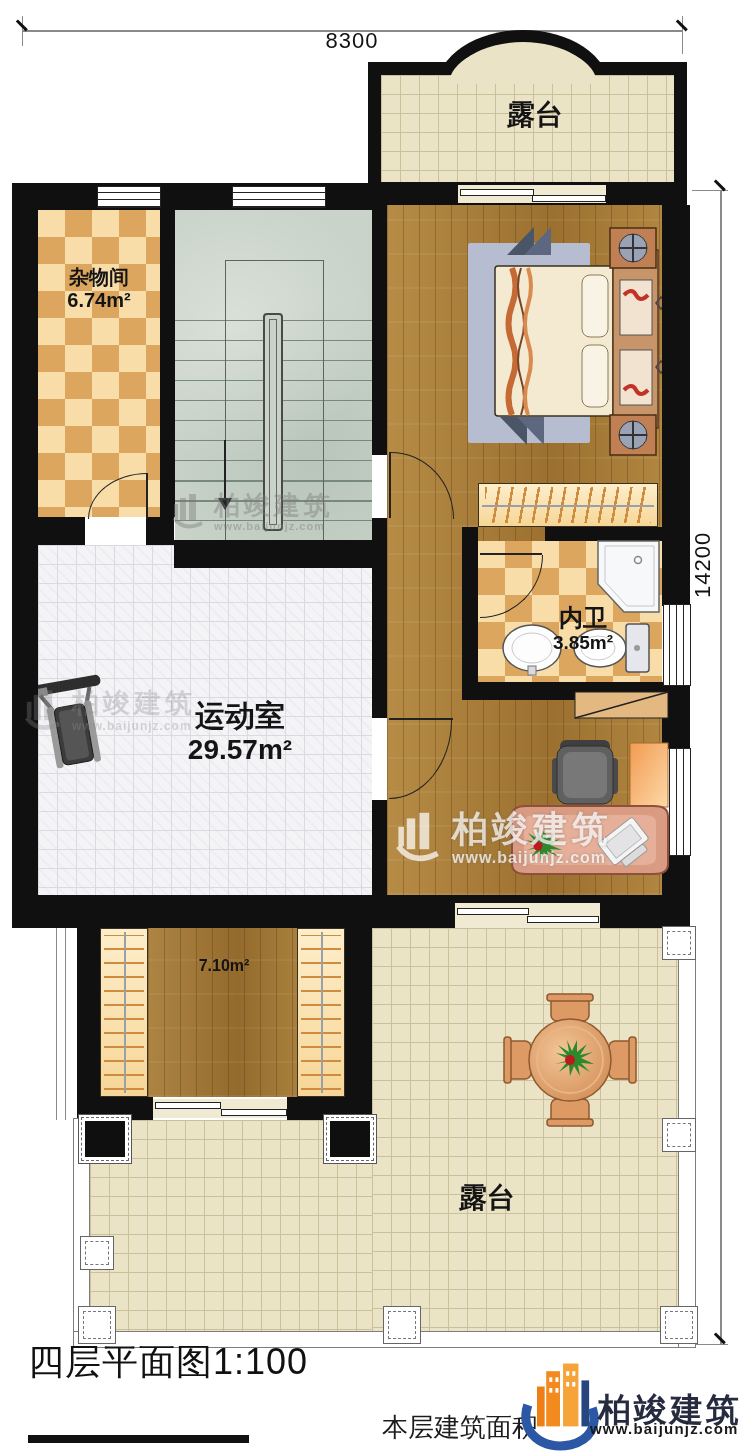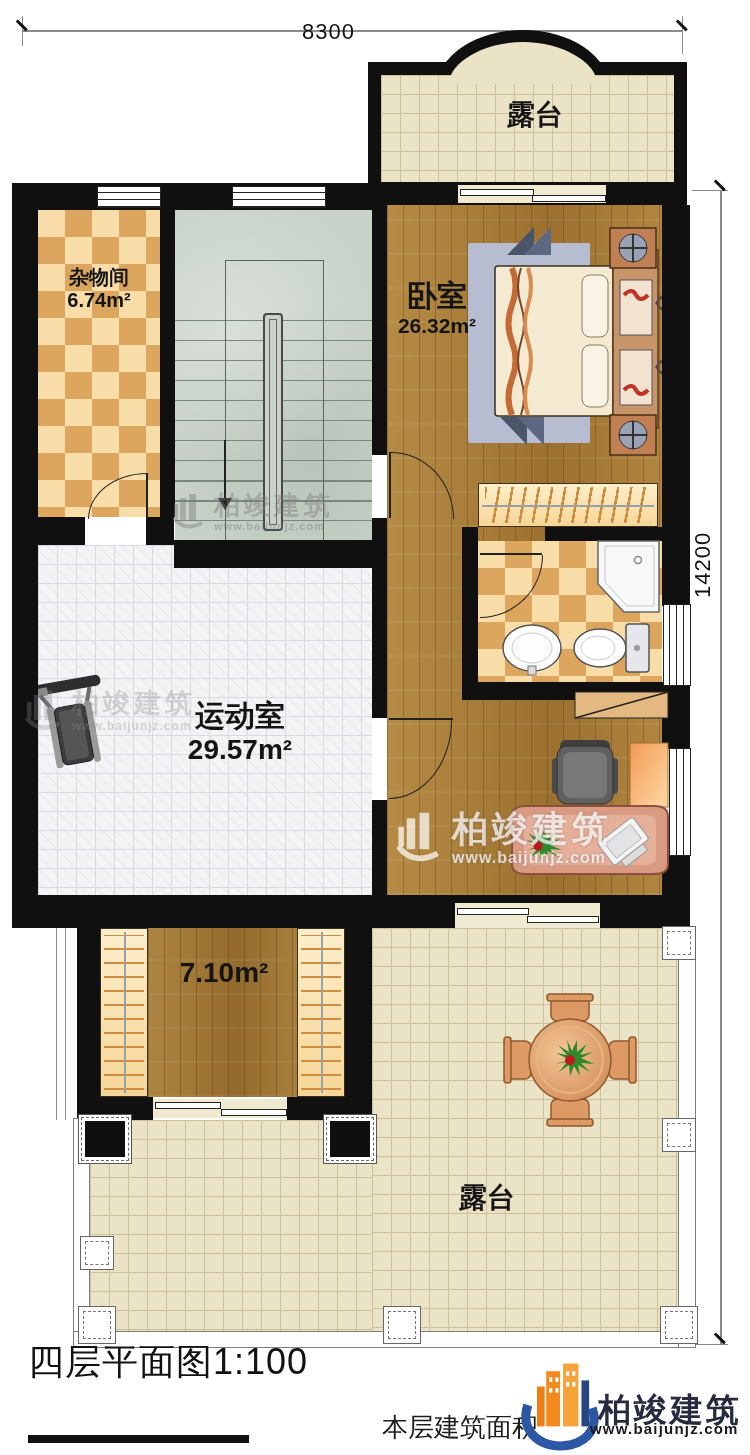--- a/index.html
+++ b/index.html
@@ -78,21 +78,21 @@
 </head>
 <body>
 
 <div class="stage">
 
   <div class="dimline" style="left:22px;top:30px;width:660px;height:1.5px"></div>
   <div class="dimline" style="left:22px;top:16px;width:1px;height:30px"></div>
   <div class="dimline" style="left:682px;top:16px;width:1px;height:38px"></div>
   <div class="tick" style="left:15px;top:24px"></div>
   <div class="tick" style="left:675px;top:24px"></div>
-  <div class="dimtext" style="left:302px;top:19px;width:100px;text-align:left">8300</div>
+  <div class="dimtext" style="left:302px;top:28px;width:100px;text-align:center">8300</div>
 
   <div class="dimline" style="left:720px;top:190px;width:1.5px;height:1155px"></div>
   <div class="dimline" style="left:692px;top:190px;width:36px;height:1px"></div>
   <div class="dimline" style="left:692px;top:1344px;width:36px;height:1px"></div>
   <div class="tick" style="left:713px;top:184px"></div>
   <div class="tick" style="left:713px;top:1337px"></div>
   <div class="dimtext" style="left:688px;top:495px;width:30px;height:140px;display:flex;align-items:center;justify-content:center;writing-mode:vertical-rl;transform:rotate(180deg)">14200</div>
 
   <div class="abs" style="left:437px;top:30px;width:172px;height:62px;background:#ebe3c6;border:12px solid #101010;border-bottom:none;border-radius:86px 86px 0 0/58px 58px 0 0;box-sizing:border-box"></div>
   <div class="cream" style="left:368px;top:62px;width:319px;height:133px;border:13px solid #101010;box-sizing:border-box"></div>
@@ -313,30 +313,30 @@
     <circle cx="67" cy="67" r="41" fill="url(#tbl)" stroke="#8f5a30" stroke-width="1.5"></circle>
     <circle cx="67" cy="67" r="33" fill="none" stroke="#e9b584" stroke-width="2"></circle>
     <path d="M67,67 l-14,-7 11,2 -9,-10 11,7 -2,-12 5,11 5,-11 0,12 10,-8 -7,11 13,-3 -12,6 13,6 -13,-1 9,9 -12,-7 2,11 -6,-10 -4,10 -1,-11 -10,7 8,-10 -12,2 Z" fill="#2c8a2c"></path>
     <circle cx="67" cy="67" r="5" fill="#c0181f"></circle>
   </svg>
 
   <div class="rlabel" style="left:19px;top:266px">
     <span class="nm" style="font-size:20px">杂物间</span>
     <span class="ar" style="font-size:20px">6.74m²</span>
   </div>
-  <div class="rlabel" style="left:357px;top:279px">
-    <span class="nm" style="font-size:30px">卧室</span>
-    <span class="ar" style="font-size:21px">26.32m²</span>
+  <div class="rlabel" style="left:503px;top:604px">
+    <span class="nm" style="font-size:24px">内卫</span>
+    <span class="ar" style="font-size:19px">3.85m²</span>
   </div>
   <div class="rlabel" style="left:160px;top:699px">
     <span class="nm" style="font-size:30px">运动室</span>
     <span class="ar" style="font-size:28px">29.57m²</span>
   </div>
   <div class="rlabel" style="left:144px;top:957px">
-    <span class="ar" style="font-size:28px">7.10m²</span>
+    <span class="ar" style="font-size:16px">7.10m²</span>
   </div>
   <div class="rlabel" style="left:407px;top:1182px">
     <span class="nm" style="font-size:28px">露台</span>
   </div>
 
   <div class="wm" style="left:168px;top:492px;color:#7a7a7a;opacity:.42">
     <svg width="40" height="40" viewBox="0 0 40 40">
       <path d="M6,26 q10,14 28,5" stroke="currentColor" fill="none" stroke-width="4"></path>
       <rect x="12" y="6" width="6" height="22" fill="currentColor"></rect>
       <rect x="21" y="2" width="7" height="26" fill="currentColor"></rect>

